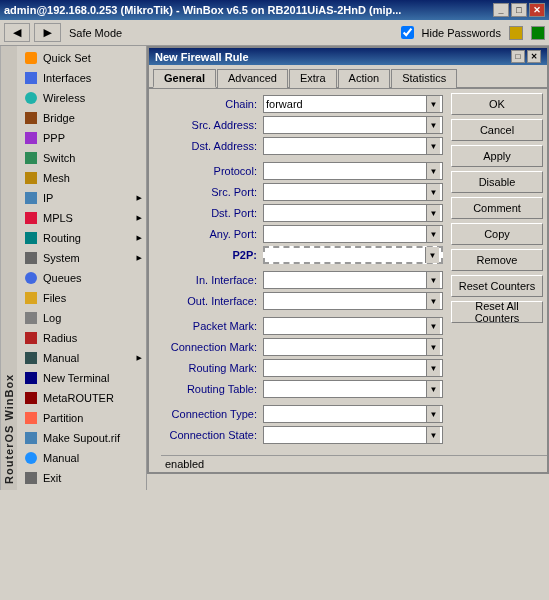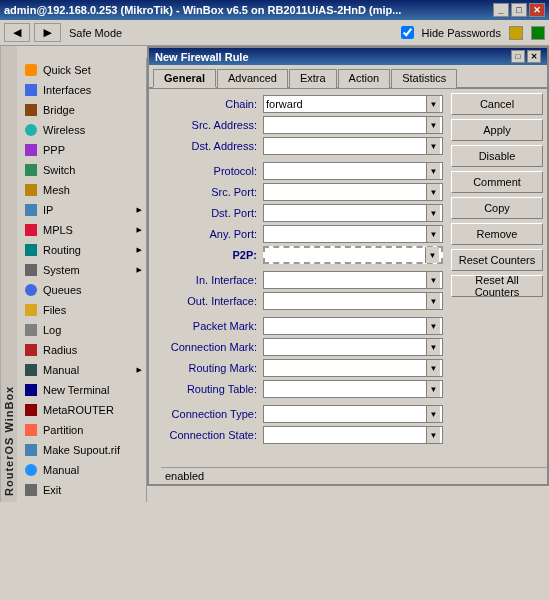--- a/index.html
+++ b/index.html
@@ -47,21 +47,20 @@
     
     .content-area { display: flex; flex: 1; overflow: hidden; }
 
     
     .sidebar {
       width: 130px;
       background: #d4d0c8;
       border-right: 1px solid #999;
       overflow-y: auto;
       padding: 2px 0;
-      margin-top: 12px;
     }
     .sidebar-item {
       display: flex;
       align-items: center;
       padding: 2px 4px 2px 6px;
       cursor: pointer;
       gap: 4px;
       color: #000;
       font-size: 11px;
       position: relative;
@@ -283,29 +282,29 @@
     <span class="sidebar-label">Quick Set</span>
   </div>
       <div class="sidebar-item">
     <div class="sidebar-icon">
       <div class="icon-iface"></div>
     </div>
     <span class="sidebar-label">Interfaces</span>
   </div>
       <div class="sidebar-item">
     <div class="sidebar-icon">
+      <div class="icon-wireless"></div>
+    </div>
+    <span class="sidebar-label">Wireless</span>
+  </div>
+      <div class="sidebar-item">
+    <div class="sidebar-icon">
       <div class="icon-bridge"></div>
     </div>
     <span class="sidebar-label">Bridge</span>
-  </div>
-      <div class="sidebar-item">
-    <div class="sidebar-icon">
-      <div class="icon-wireless"></div>
-    </div>
-    <span class="sidebar-label">Wireless</span>
   </div>
       <div class="sidebar-item">
     <div class="sidebar-icon">
       <div class="icon-ppp"></div>
     </div>
     <span class="sidebar-label">PPP</span>
   </div>
       <div class="sidebar-item">
     <div class="sidebar-icon">
       <div class="icon-switch"></div>
@@ -576,20 +575,21 @@
               <div class="form-control-wrapper">
                 <div class="dropdown">
                   <span></span>
                   <div class="dropdown-arrow">▼</div>
                 </div>
               </div>
             </div>
           </div>
 
         <div class="btn-area" id="btn-container">
+            <div class="action-btn">OK</div>
             <div class="action-btn">Cancel</div>
             <div class="action-btn">Apply</div>
             <div class="action-btn">Disable</div>
             <div class="action-btn">Comment</div>
             <div class="action-btn">Copy</div>
             <div class="action-btn">Remove</div>
             <div class="action-btn">Reset Counters</div>
             <div class="action-btn">Reset All Counters</div>
           </div>
       </div>

